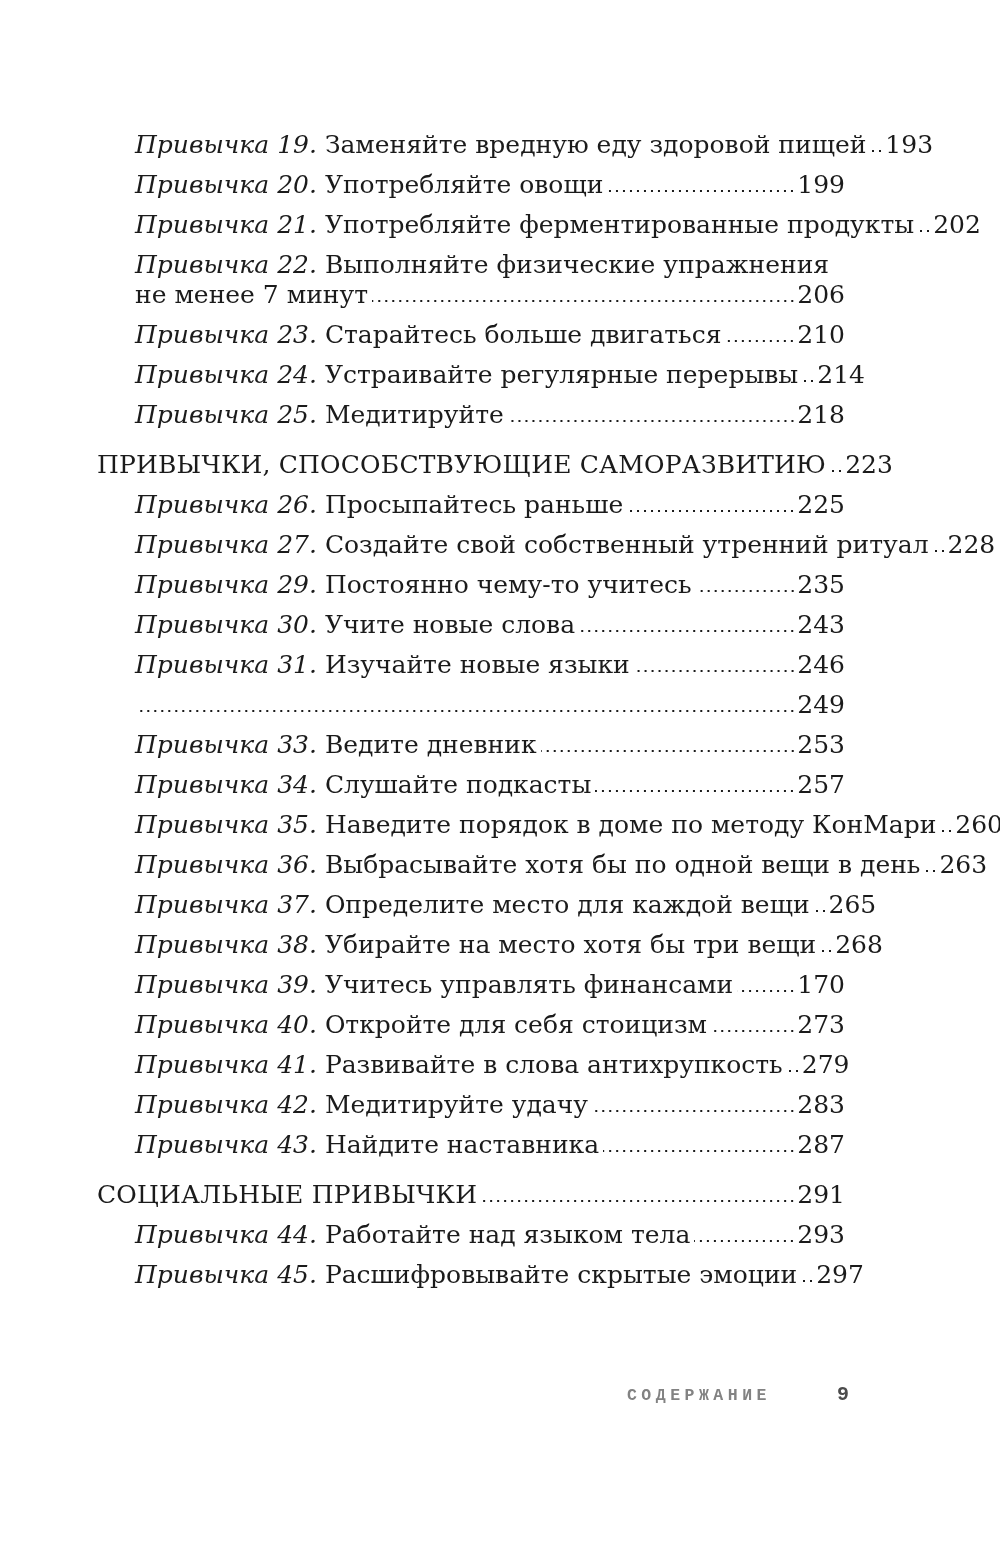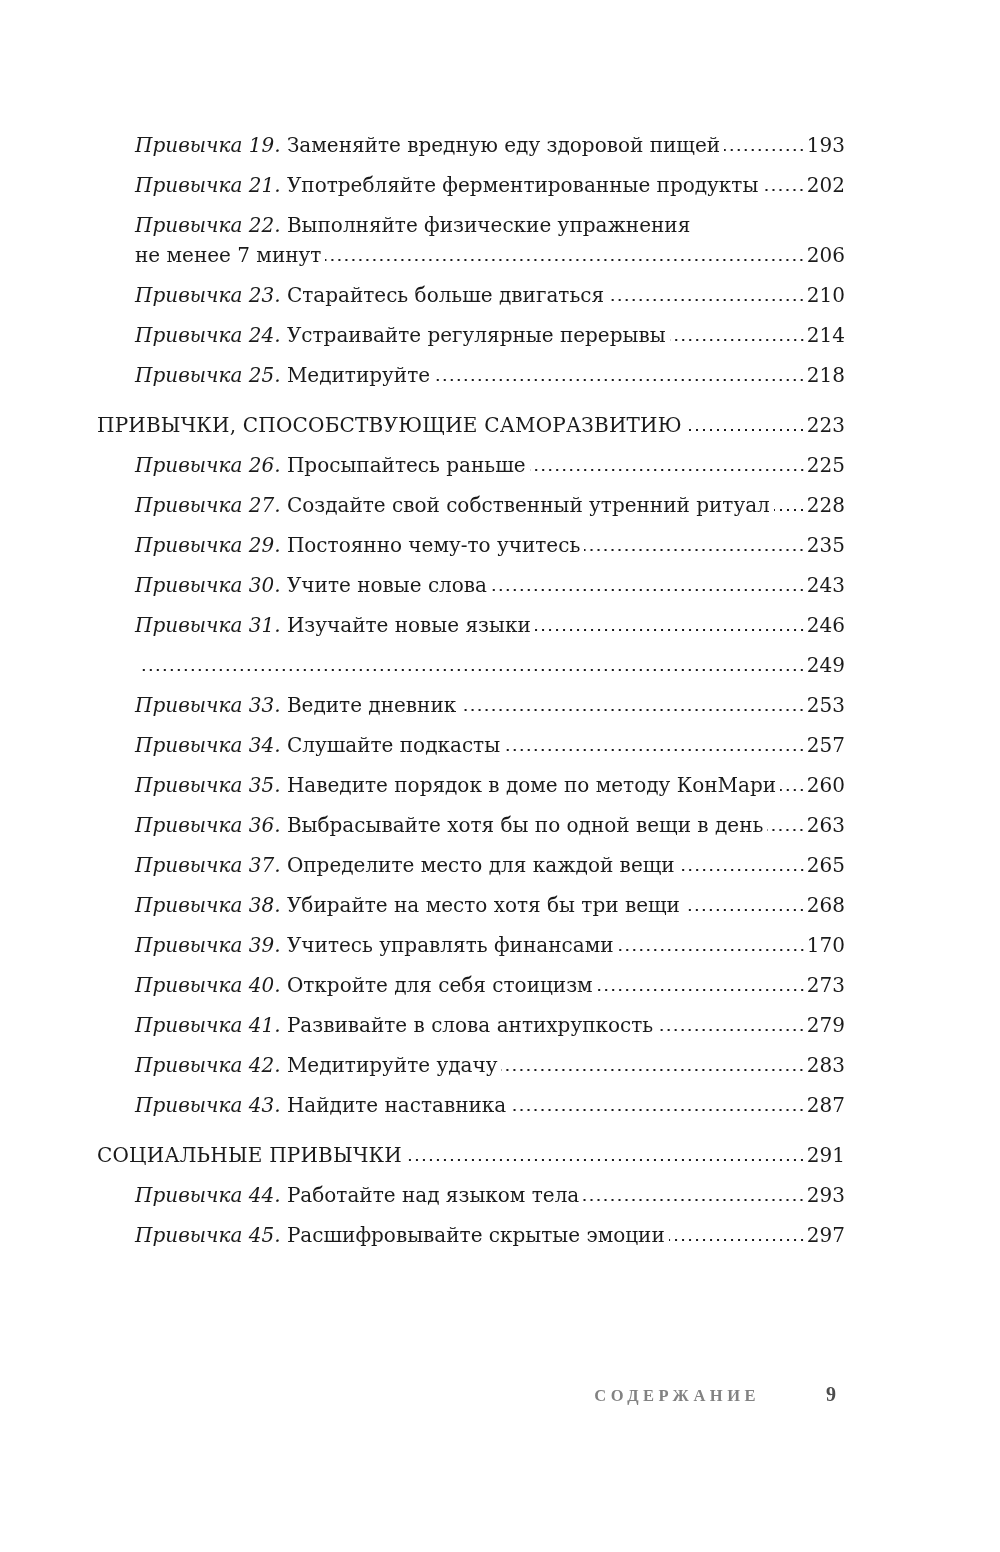--- a/index.html
+++ b/index.html
@@ -18,21 +18,21 @@
   }
   .toc {
     position: absolute;
     left: 97px;
     top: 131px;
     width: 748px;
   }
   .row {
     display: flex;
     align-items: baseline;
-    font-size: 20px;
+    font-size: 25px;
     line-height: 28px;
     margin-bottom: 12px;
   }
   .row.entry { padding-left: 38px; }
   .row.entry-first-line { margin-bottom: 2px; }
   .row.section-h { margin-top: 22px; }
   .label { white-space: nowrap; }
   .label em {
     font-style: italic;
     font-weight: normal;
@@ -49,26 +49,26 @@
     background-size: 7px 4px;
     background-repeat: repeat-x;
     background-position: right bottom;
   }
   .pagenum {
     white-space: nowrap;
   }
   .footer {
     position: absolute;
     top: 1383px;
-    left: 88px;
+    left: 101px;
     width: 748px;
     display: flex;
     justify-content: flex-end;
     align-items: baseline;
-    font-family: Liberation Serif, serif;
+    font-family: Liberation Mono, monospace;
   }
   .footer-label {
     color: #828282;
     font-weight: bold;
     font-size: 16.5px;
     letter-spacing: 4.5px;
   }
   .footer-num {
     color: #4c4c4c;
     font-weight: bold;
@@ -77,20 +77,25 @@
   }
 </style>
 </head>
 <body>
 
 <main class="toc">
     <div class="row entry">
       <span class="label"><em>Привычка 19.</em> <span>Заменяйте вредную еду здоровой пищей</span></span>
       <span class="leader"></span>
       <span class="pagenum">193</span>
+    </div>
+    <div class="row entry">
+      <span class="label"><em>Привычка 20.</em> <span>Употребляйте овощи</span></span>
+      <span class="leader"></span>
+      <span class="pagenum">199</span>
     </div>
     <div class="row entry">
       <span class="label"><em>Привычка 21.</em> <span>Употребляйте ферментированные продукты</span></span>
       <span class="leader"></span>
       <span class="pagenum">202</span>
     </div>
     <div class="row entry entry-first-line">
       <span class="label"><em>Привычка 22.</em> <span>Выполняйте физические упражнения</span></span>
     </div>
     <div class="row entry">

